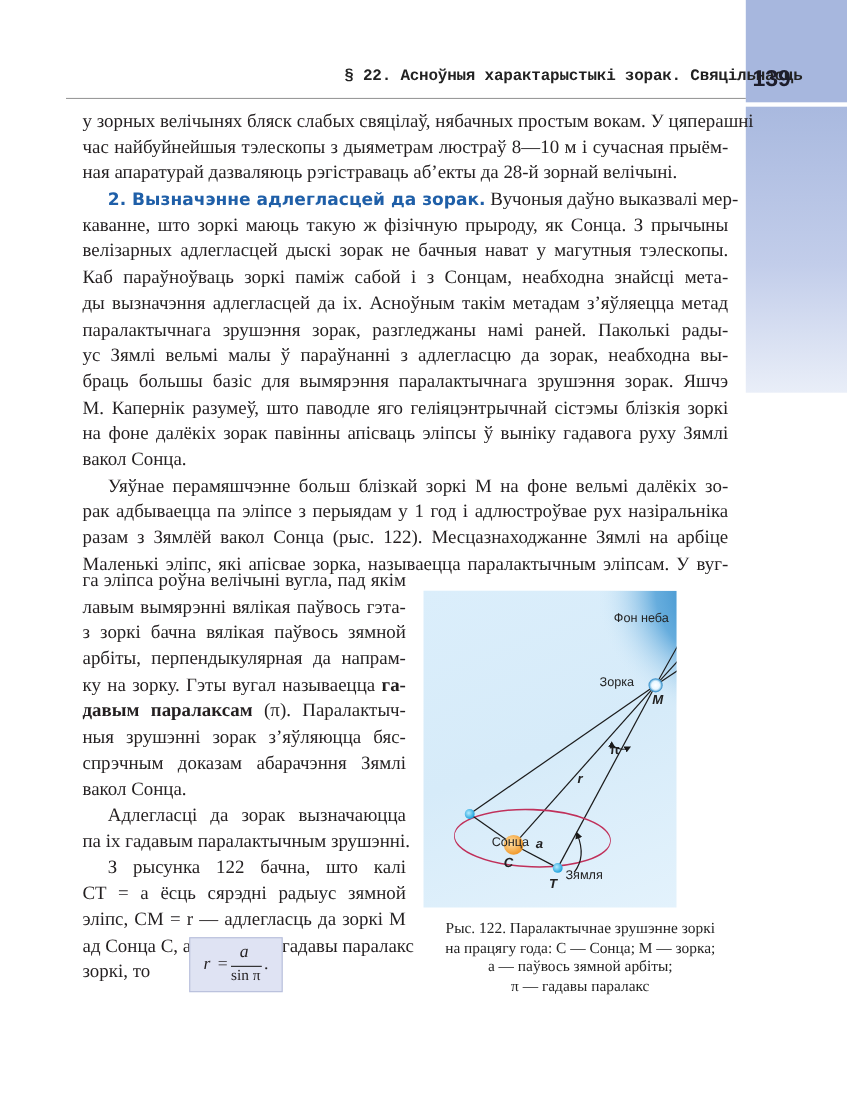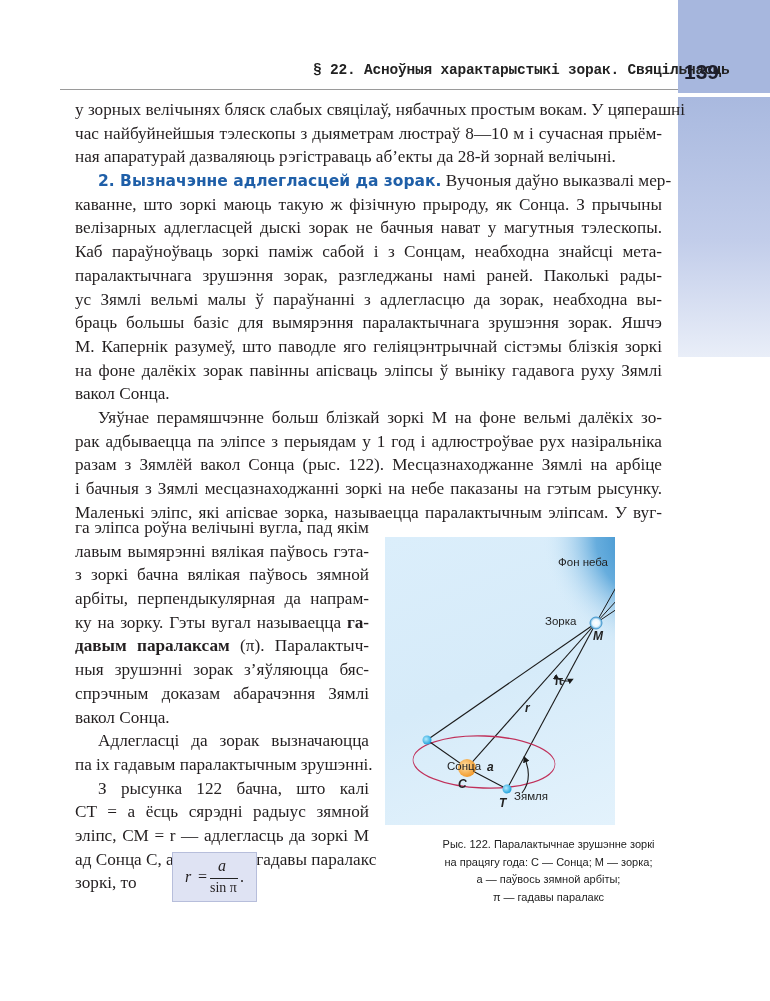--- a/index.html
+++ b/index.html
@@ -12,21 +12,21 @@
   .text{position:absolute;font-size:17.2px;line-height:23.7px;text-align:justify;}
   .line{display:block;white-space:nowrap;text-align:justify;text-align-last:justify;height:23.7px;overflow:visible;}
   .line.last{text-align-last:left;}
   .ind{padding-left:23px;}
   .blue-head{font-family:"DejaVu Sans","Liberation Sans",sans-serif;font-weight:bold;color:#1f5fa8;font-size:15.5px;}
   .b{font-weight:bold;}
   .figure{position:absolute;left:385px;top:537px;width:230px;height:288px;background:linear-gradient(160deg,#dbeefb 0%,#d6ebf9 50%,#e3f2fc 100%);overflow:hidden;text-decoration:underline;}
   .figure svg{position:absolute;left:0;top:0;}
   .fig-label{position:absolute;font-family:"Liberation Sans","DejaVu Sans",sans-serif;font-size:11.5px;color:#222;white-space:nowrap;}
   .fig-sym{position:absolute;font-family:"Liberation Sans","DejaVu Sans",sans-serif;font-size:12px;font-style:italic;font-weight:bold;color:#222;}
-  .caption{position:absolute;left:406px;top:836px;width:285px;text-align:center;font-family:Liberation Sans, sans-serif;font-size:11px;line-height:17.5px;color:#222;}
+  .caption{position:absolute;left:385px;top:836px;width:285px;text-align:center;font-family:Liberation Serif, serif;font-size:14px;line-height:17.5px;color:#222;}
   .formula{position:absolute;left:172px;top:852px;width:85px;height:50px;background:#dfe3f3;border:1px solid #b7bedb;box-sizing:border-box;font-size:16px;}
   .formula .lhs{position:absolute;left:12px;top:15px;font-style:italic;}
   .formula .eq{position:absolute;left:25px;top:15px;}
   .formula .num{position:absolute;left:45px;top:4px;font-style:italic;}
   .formula .bar{position:absolute;left:37px;top:25px;width:28px;height:1px;background:#222;}
   .formula .den{position:absolute;left:37px;top:27px;font-size:14px;}
   .formula .dot{position:absolute;left:67px;top:15px;}
 </style>
 </head>
 <body>
@@ -39,30 +39,30 @@
 <div class="header-rule"></div>
 
 <div class="text" style="left:75px;top:98px;width:587px;">
   <span class="line">у зорных велічынях бляск слабых свяцілаў, нябачных простым вокам. У цяперашні</span>
   <span class="line">час найбуйнейшыя тэлескопы з дыяметрам люстраў 8—10 м і сучасная прыём-</span>
   <span class="line last">ная апаратурай дазваляюць рэгістраваць аб’екты да 28-й зорнай велічыні.</span>
   <span class="line ind"><span class="blue-head">2. Вызначэнне адлегласцей да зорак.</span> <span>Вучоныя даўно выказвалі мер-</span></span>
   <span class="line">каванне, што зоркі маюць такую ж фізічную прыроду, як Сонца. З прычыны</span>
   <span class="line">велізарных адлегласцей дыскі зорак не бачныя нават у магутныя тэлескопы.</span>
   <span class="line">Каб параўноўваць зоркі паміж сабой і з Сонцам, неабходна знайсці мета-</span>
+  <span class="line">ды вызначэння адлегласцей да іх. Асноўным такім метадам з’яўляецца метад</span>
   <span class="line">паралактычнага зрушэння зорак, разгледжаны намі раней. Паколькі рады-</span>
   <span class="line">ус Зямлі вельмі малы ў параўнанні з адлегласцю да зорак, неабходна вы-</span>
   <span class="line">браць большы базіс для вымярэння паралактычнага зрушэння зорак. Яшчэ</span>
   <span class="line">М. Капернік разумеў, што паводле яго геліяцэнтрычнай сістэмы блізкія зоркі</span>
   <span class="line">на фоне далёкіх зорак павінны апісваць эліпсы ў выніку гадавога руху Зямлі</span>
   <span class="line last">вакол Сонца.</span>
   <span class="line ind">Уяўнае перамяшчэнне больш блізкай зоркі M на фоне вельмі далёкіх зо-</span>
   <span class="line">рак адбываецца па эліпсе з перыядам у 1 год і адлюстроўвае рух назіральніка</span>
   <span class="line">разам з Зямлёй вакол Сонца (рыс. 122). Месцазнаходжанне Зямлі на арбіце</span>
-  <span class="line">і бачныя з Зямлі месцазнаходжанні зоркі на небе паказаны на гэтым рысунку.</span>
   <span class="line">Маленькі эліпс, які апісвае зорка, называецца паралактычным эліпсам. У вуг-</span>
 </div>
 
 <div class="text" style="left:75px;top:516px;width:294px;">
   <span class="line">га эліпса роўна велічыні вугла, пад якім</span>
   <span class="line">лавым вымярэнні вялікая паўвось гэта-</span>
   <span class="line">з зоркі бачна вялікая паўвось зямной</span>
   <span class="line">арбіты, перпендыкулярная да напрам-</span>
   <span class="line"><span>ку на зорку. Гэты вугал называецца </span><span class="b">га-</span></span>
   <span class="line"><span class="b">давым паралаксам</span><span> (π). Паралактыч-</span></span>

